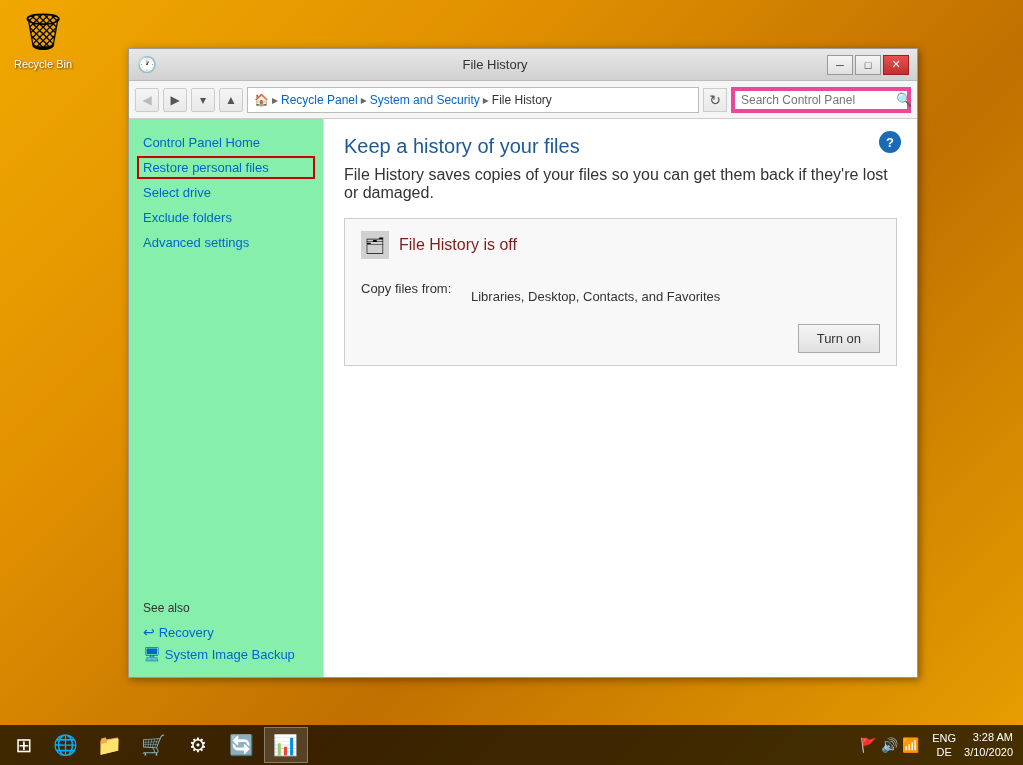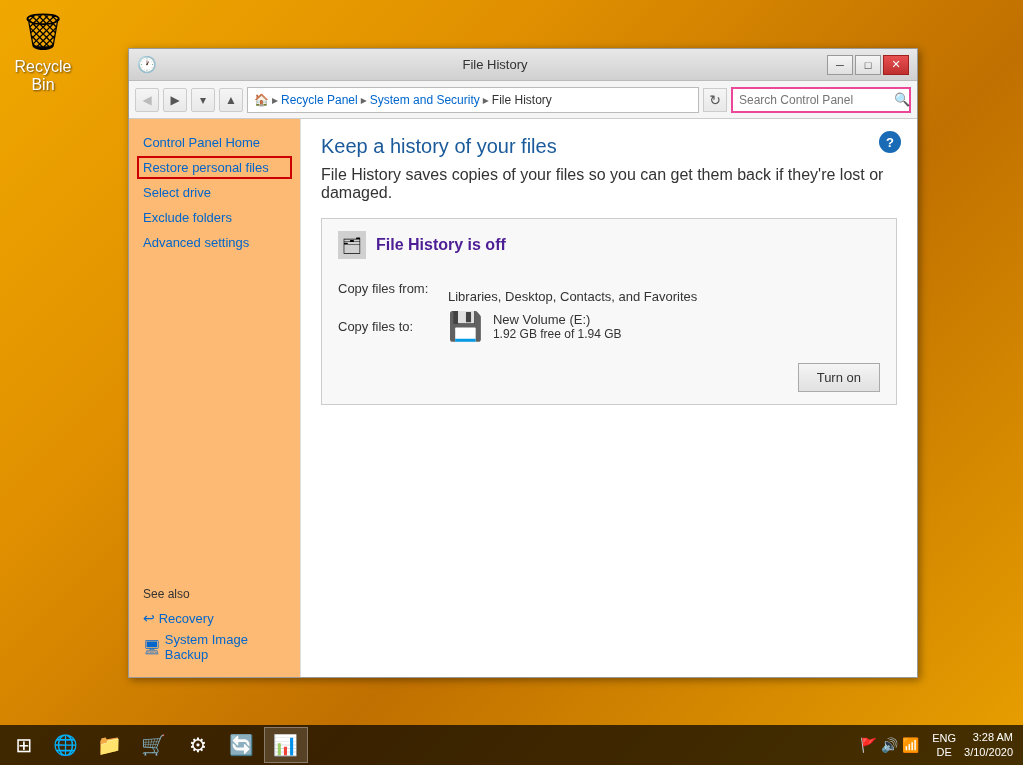--- a/index.html
+++ b/index.html
@@ -35,21 +35,21 @@
     .recycle-bin-icon {
       width: 48px;
       height: 48px;
       display: flex;
       align-items: center;
       justify-content: center;
       font-size: 36px;
     }
     .recycle-bin-label {
       color: white;
-      font-size: 16px;
+      font-size: 11px;
       text-align: center;
       text-shadow: 1px 1px 2px rgba(0,0,0,0.6);
       margin-top: 2px;
     }
 
     
     .window {
       position: absolute;
       top: 48px;
       left: 128px;
@@ -160,21 +160,21 @@
       cursor: pointer;
       display: flex;
       align-items: center;
       justify-content: center;
       font-size: 14px;
       color: #555;
     }
     .search-box {
       width: 180px;
       height: 26px;
-      border: 2px solid #ec4899;
+      border: 4px solid #ec4899;
       background: white;
       display: flex;
       align-items: center;
       padding: 0 6px;
     }
     .search-input {
       border: none;
       outline: none;
       flex: 1;
       font-size: 12px;
@@ -188,22 +188,22 @@
 
     
     .main-area {
       display: flex;
       flex: 1;
       overflow: hidden;
     }
 
     
     .sidebar {
-      width: 172px;
-      background: #fdba74;
+      width: 195px;
+      background: #86efac;
       border-right: 1px solid #ddd;
       padding: 12px 8px;
       display: flex;
       flex-direction: column;
     }
     .sidebar-link {
       color: #0066cc;
       cursor: pointer;
       padding: 4px 6px;
       font-size: 13px;
@@ -290,22 +290,22 @@
       width: 28px;
       height: 28px;
       background: #d0d0d0;
       display: flex;
       align-items: center;
       justify-content: center;
       font-size: 16px;
     }
     .status-title {
       font-size: 16px;
-      color: #4c1d95;
-      font-weight: bold;
+      color: #7f1d1d;
+      font-weight: normal;
     }
     .status-row {
       display: flex;
       align-items: center;
       margin-bottom: 6px;
       font-size: 13px;
     }
     .status-label {
       width: 110px;
       color: #333;
@@ -492,30 +492,20 @@
           <div class="status-header">
             <div class="status-icon-box">🗂</div>
             <div class="status-title">File History is off</div>
           </div>
 
           <div class="status-row">
             <span class="status-label">Copy files from:</span>
             <span class="status-value">Libraries, Desktop, Contacts, and Favorites</span>
           </div>
 
-          <div class="status-row">
-            <span class="status-label">Copy files to:</span>
-            <div class="drive-info">
-              <div class="drive-icon">💾</div>
-              <div class="drive-details">
-                <span class="drive-name">New Volume (E:)</span>
-                <span class="drive-space">1.92 GB free of 1.94 GB</span>
-              </div>
-            </div>
-          </div>
 
           <button class="turn-on-btn">Turn on</button>
         </div>
       </div>
     </div>
   </div>
 
   <div class="taskbar">
     <div class="start-btn">⊞</div>
     <div class="taskbar-item">🌐</div>

